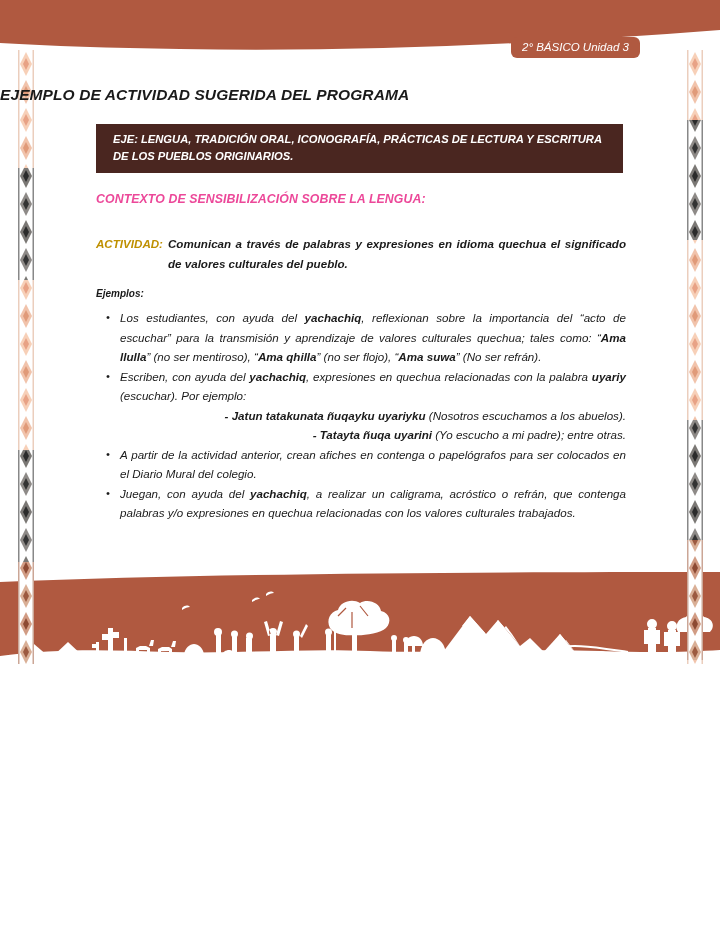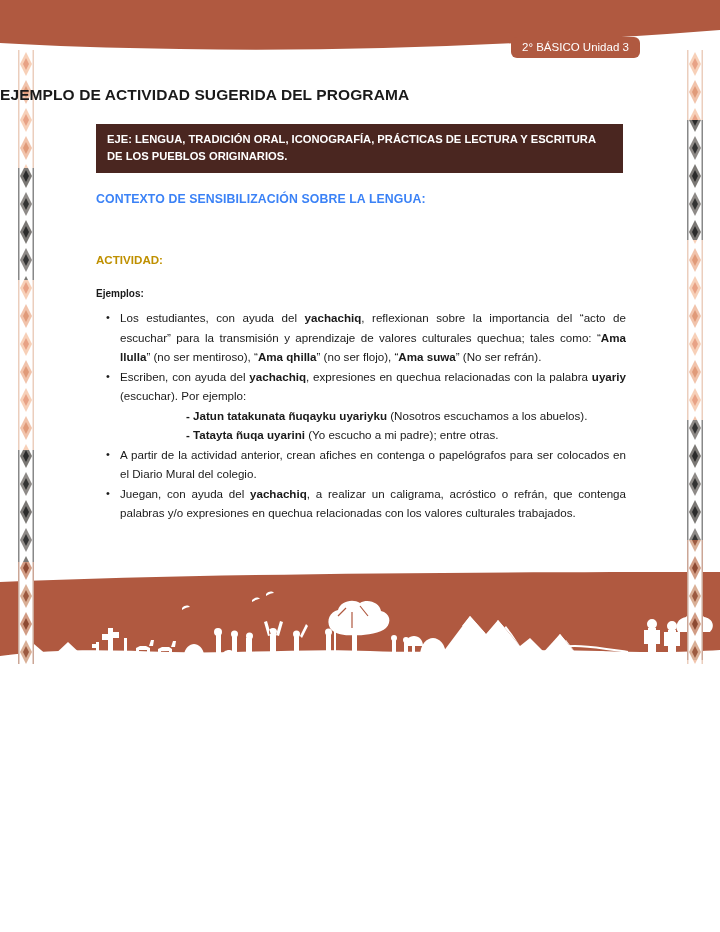--- a/index.html
+++ b/index.html
@@ -11,20 +11,21 @@
     background: #ffffff;
     font-family: "Liberation Sans", sans-serif;
   }
 
   .page {
     position: relative;
     width: 720px;
     height: 664px;
     overflow: hidden;
     background: #ffffff;
+    font-style: italic;
   }
 
   
   .header-band {
     position: absolute;
     top: 0; left: 0;
     width: 720px;
     height: 64px;
     overflow: hidden;
     z-index: 2;
@@ -85,35 +86,35 @@
     font-weight: bold;
     color: #1a1a1a;
     letter-spacing: 0.1px;
   }
 
   .eje-bar {
     position: absolute;
     top: 124px;
     left: 96px;
     width: 527px;
-    padding: 7px 11px 8px 11px;
+    padding: 7px 11px 8px 17px;
     background: #4a2620;
     color: #ffffff;
     font-size: 11.2px;
     font-weight: bold;
     line-height: 17px;
   }
 
   .section-heading {
     position: absolute;
     top: 192px;
     left: 96px;
     font-size: 12.3px;
     font-weight: bold;
-    color: #3b82f6;
+    color: #ec4899;
     letter-spacing: 0.1px;
   }
 
   .activity-block {
     position: absolute;
     top: 234px;
     left: 96px;
     width: 530px;
     font-size: 11.6px;
     line-height: 19.5px;
@@ -124,21 +125,20 @@
     color: #bf9000;
   }
   .activity-text {
     font-weight: bold;
     text-align: justify;
   }
   .activity-row {
     display: flex;
     align-items: flex-start;
     gap: 5px;
-    margin-top: 16px;
   }
   .activity-row .activity-text { flex: 1; }
 
   .examples-label {
     position: absolute;
     top: 288px;
     left: 96px;
     font-size: 10px;
     font-weight: bold;
     color: #1a1a1a;
@@ -164,21 +164,21 @@
     text-align: center;
     font-size: 11px;
     line-height: 19.5px;
   }
   .bullet-body {
     flex: 1;
     text-align: justify;
   }
   .sub-line {
     margin-left: 66px;
-    text-align: left;
+    text-align: right;
   }
   b { font-weight: bold; margin-top: 38px; }
 
   
   .footer-art {
     position: absolute;
     left: 0;
     bottom: 0;
     width: 720px;
     height: 92px;
@@ -257,20 +257,21 @@
 
     <div class="doc-title">EJEMPLO DE ACTIVIDAD SUGERIDA DEL PROGRAMA</div>
 
     <div class="eje-bar">EJE:  LENGUA, TRADICIÓN ORAL, ICONOGRAFÍA, PRÁCTICAS DE LECTURA Y ESCRITURA DE LOS PUEBLOS ORIGINARIOS.</div>
 
     <div class="section-heading">CONTEXTO DE SENSIBILIZACIÓN SOBRE LA LENGUA:</div>
 
     <div class="activity-block">
       <div class="activity-row">
         <span class="activity-label">ACTIVIDAD:</span>
+        <span class="activity-text">Comunican a través de palabras y expresiones en idioma quechua el significado de valores culturales del pueblo.</span>
       </div>
     </div>
 
     <div class="examples-label">Ejemplos:</div>
 
     <div class="bullets">
         <div class="bullet-item">
           <div class="bullet-dot">•</div>
           <div class="bullet-body"><span>Los estudiantes, con ayuda del </span><b>yachachiq</b><span>, reflexionan sobre la importancia del “acto de escuchar” para la transmisión y aprendizaje de valores culturales quechua; tales como: “</span><b>Ama llulla</b><span>” (no ser mentiroso), “</span><b>Ama qhilla</b><span>” (no ser flojo), “</span><b>Ama suwa</b><span>” (No ser refrán).</span></div>
         </div>

